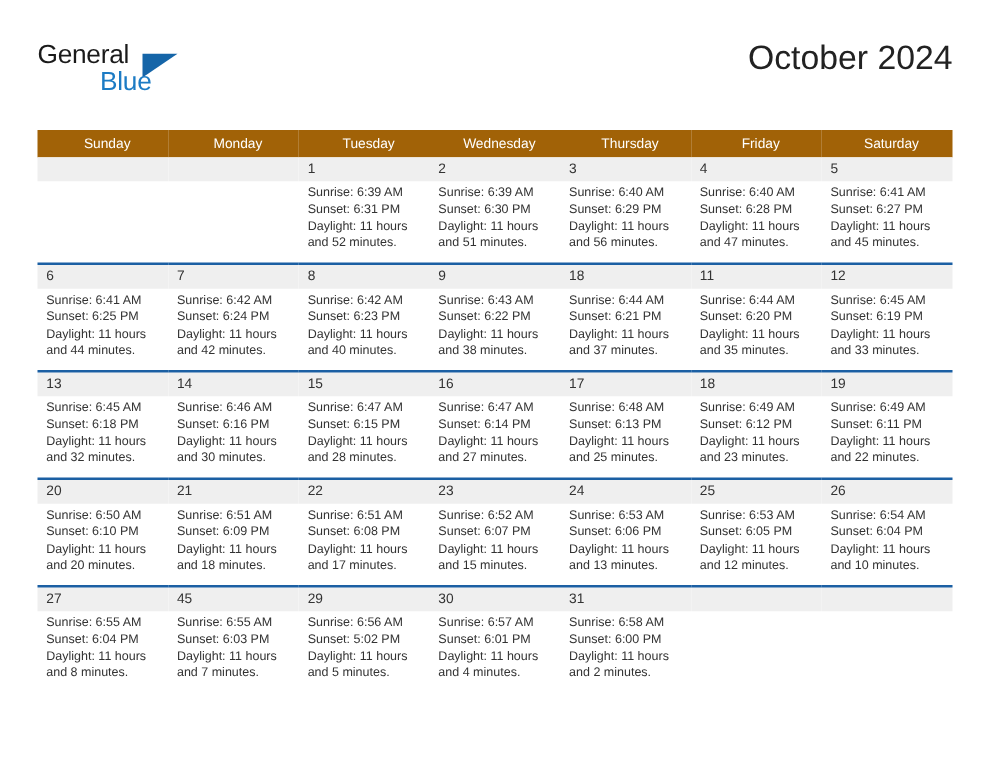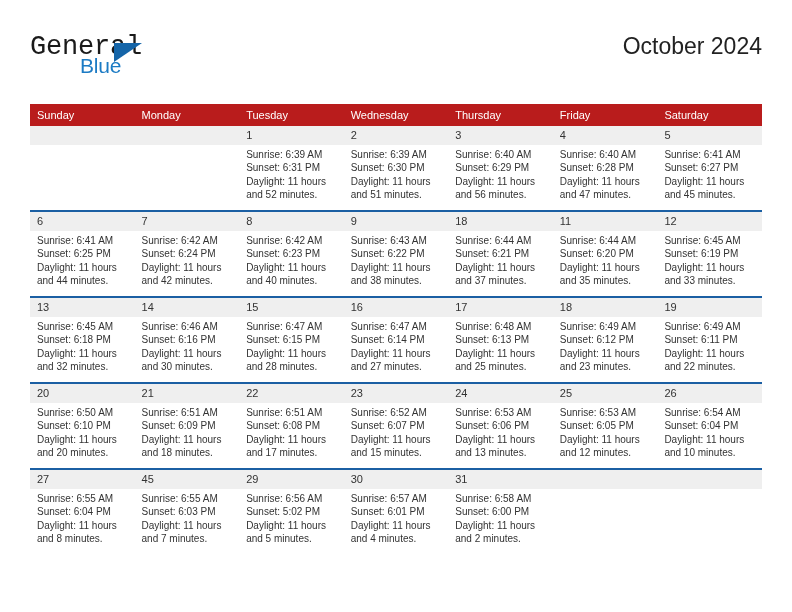--- a/index.html
+++ b/index.html
@@ -35,24 +35,24 @@
     position: absolute;
     left: 0;
     top: 2px;
     width: 120px;
     height: 52px;
   }
   .logo-general {
     position: absolute;
     left: 0;
     top: 0;
-    font-size: 27px;
+    font-size: 21px;
     letter-spacing: -0.2px;
     color: #1a1a1a;
-    font-family: Liberation Mono, monospace;
+    font-family: Liberation Sans, sans-serif;
   }
   .logo-blue {
     position: absolute;
     left: 31px;
     top: 22px;
     font-size: 21px;
     letter-spacing: -0.2px;
     color: #1c7bc4;
     font-family: "Liberation Sans", sans-serif;
     margin-left: 19px;
@@ -67,21 +67,21 @@
     border-bottom: 19px solid transparent;
   }
 
   .title-block {
     position: absolute;
     right: 0;
     top: 0;
     text-align: right;
   }
   .month-title {
-    font-size: 23px;
+    font-size: 27px;
     color: #222222;
     line-height: 32px;
     white-space: nowrap;
   }
   .location-title {
     font-size: 14px;
     color: #222222;
     line-height: 20px;
     margin-top: 4px;
     white-space: nowrap;
@@ -91,25 +91,25 @@
   .calendar {
     position: absolute;
     left: 30px;
     top: 104px;
     width: 732px;
     border-collapse: collapse;
     table-layout: fixed;
   }
 
   .calendar th {
-    background: #b91c1c;
+    background: #a16207;
     color: #ffffff;
     font-size: 11px;
     font-weight: normal;
-    text-align: left;
+    text-align: center;
     padding: 5px 0 5px 7px;
     height: 12px;
     vertical-align: middle;
   }
 
   .week-row {
     border-top: 2px solid #1b5fa3;
   }
   .week-row.first {
     border-top: none;

